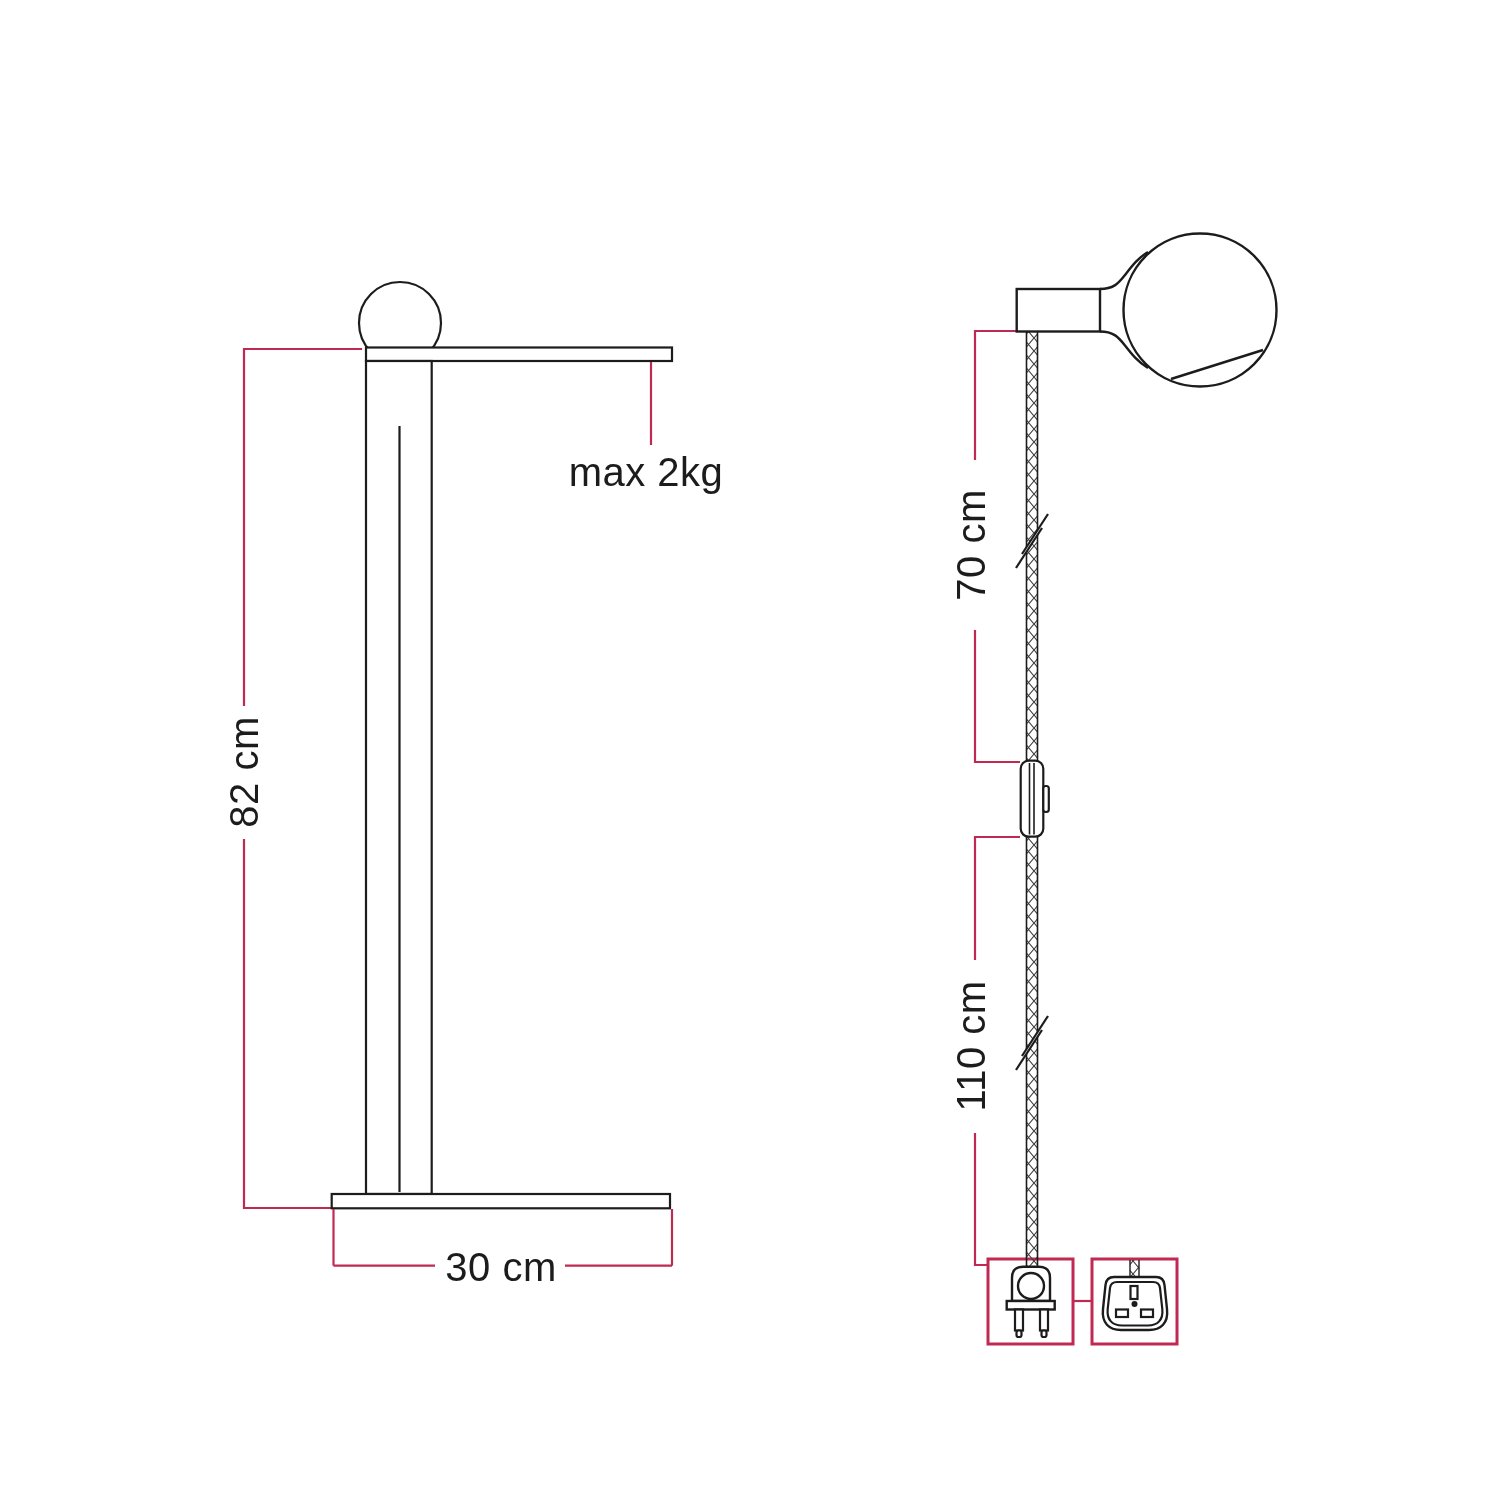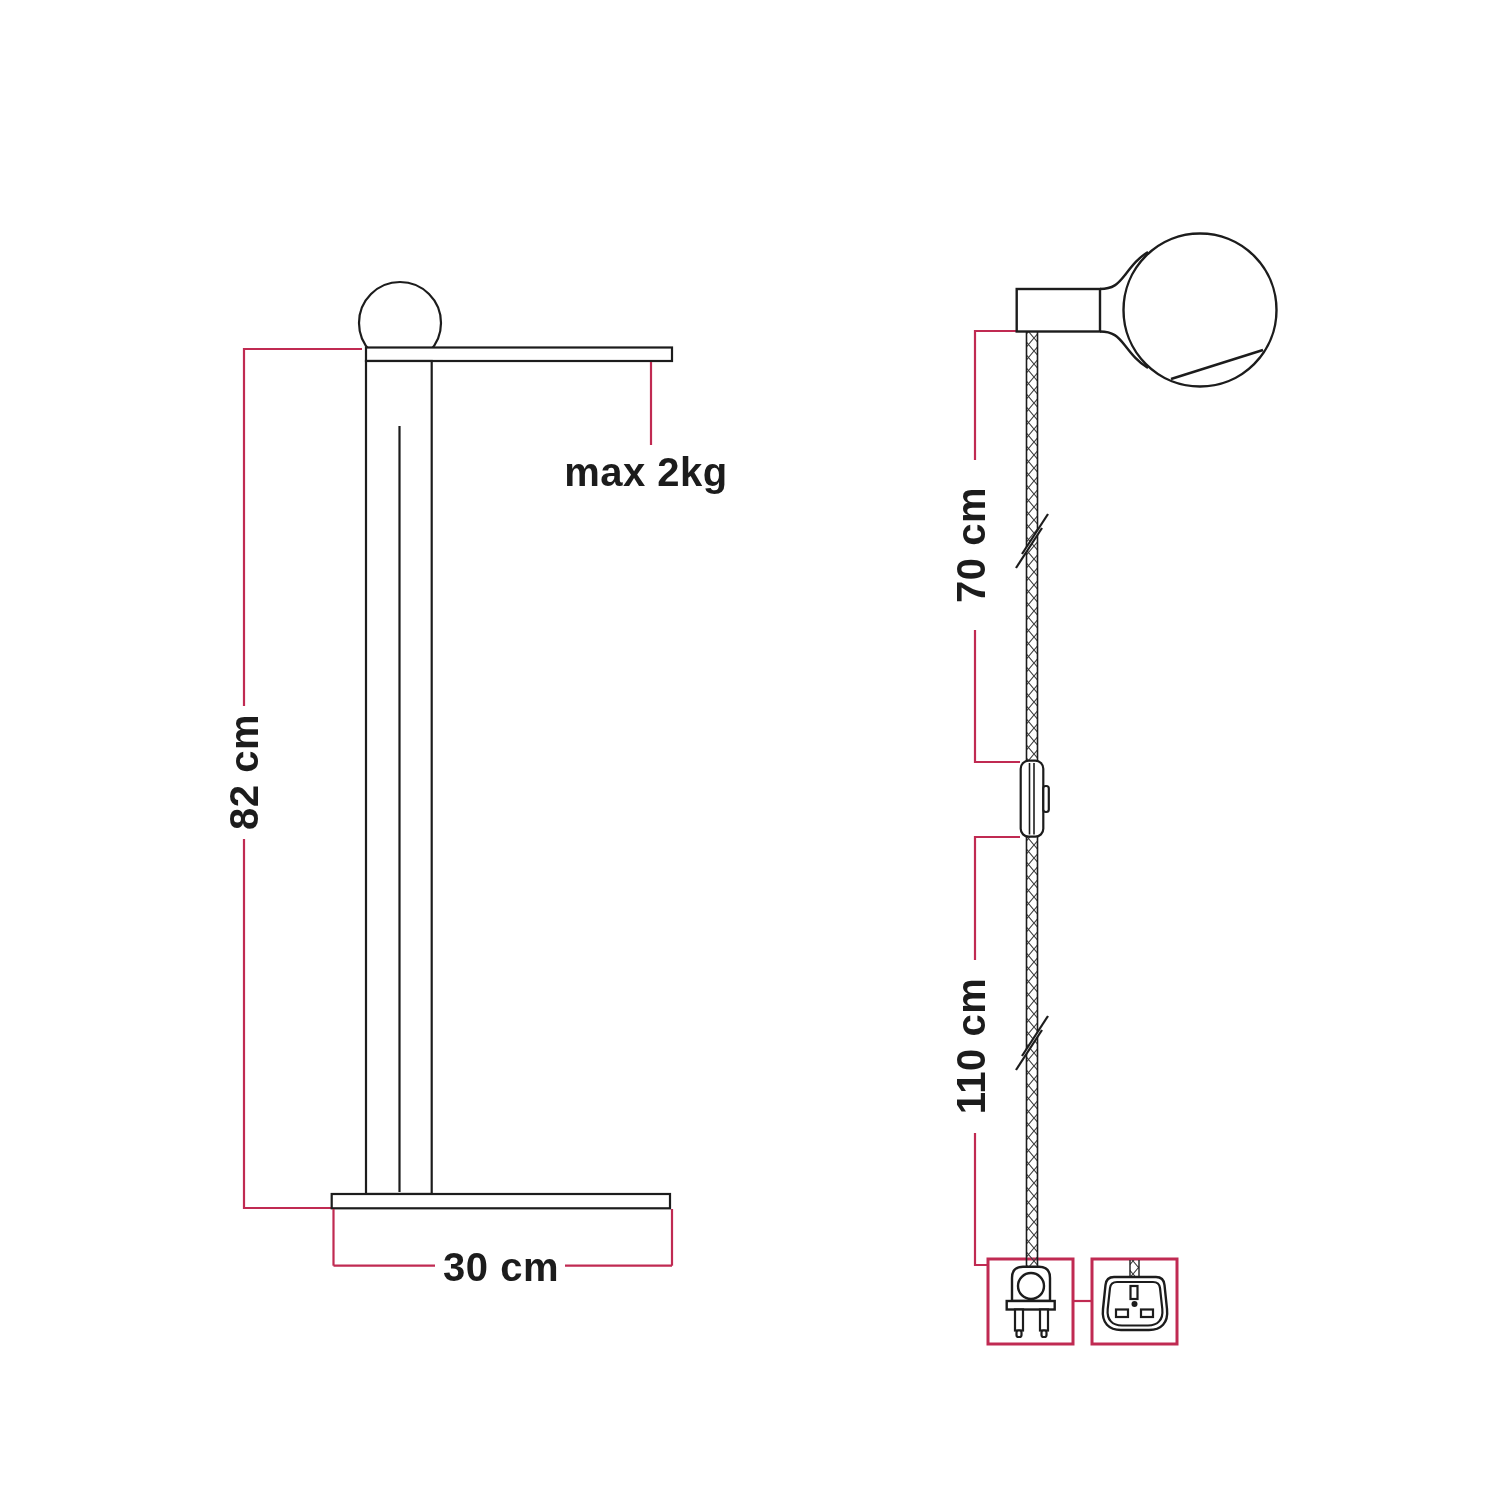--- a/index.html
+++ b/index.html
@@ -1,21 +1,20 @@
 <!DOCTYPE html>
 <html><head>
 <meta charset="utf-8">
 <style>
   html,body{margin:0;padding:0;background:#fff;}
   .canvas{
     position:relative;
     width:1500px;height:1500px;
     background:#ffffff;
     font-family:"Liberation Sans",sans-serif;
-    font-weight:bold;
   }
   svg{display:block;}
   text{
     font-family:"Liberation Sans",sans-serif;
     font-size:40px;
     letter-spacing:0.5px;
     fill:#1c1c1c;
   }
   .outline{fill:#ffffff;stroke:#1c1c1c;stroke-width:2.2px;}
   .stroke-only{fill:none;stroke:#1c1c1c;stroke-width:2.2px;}

